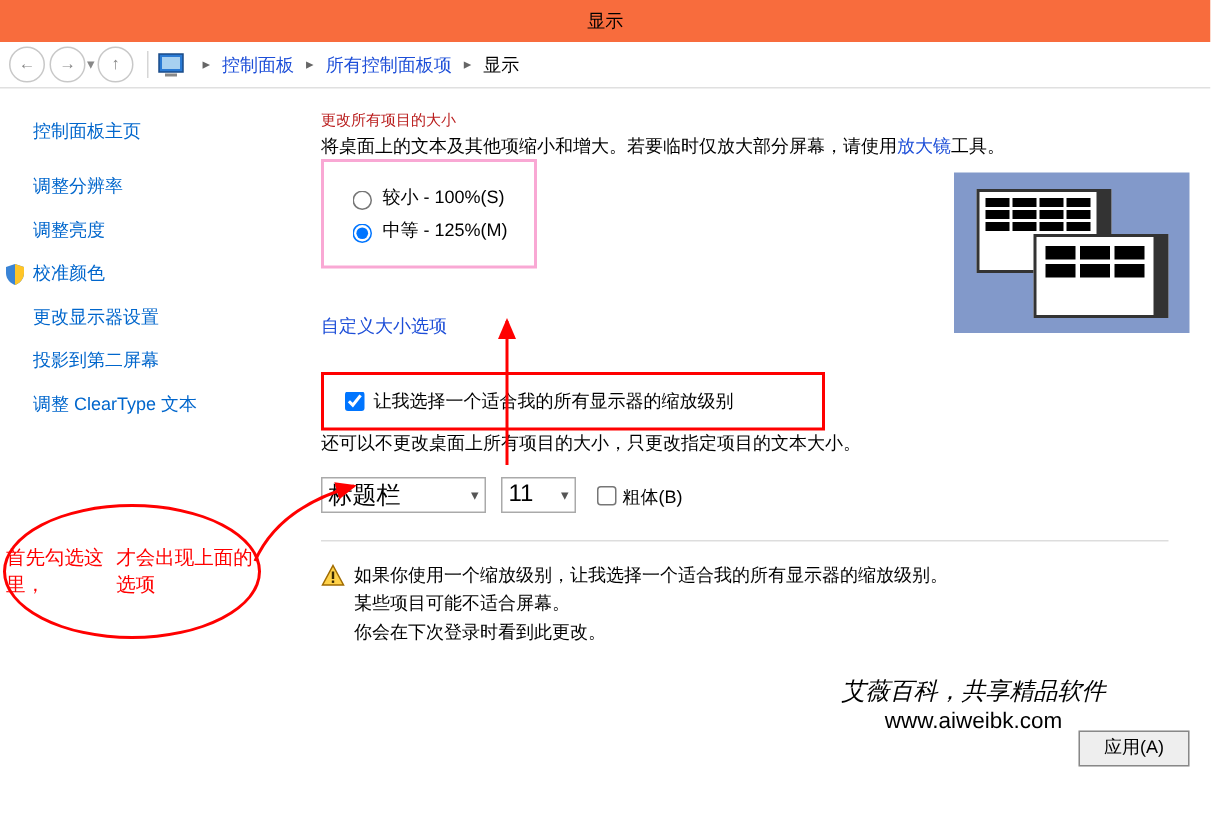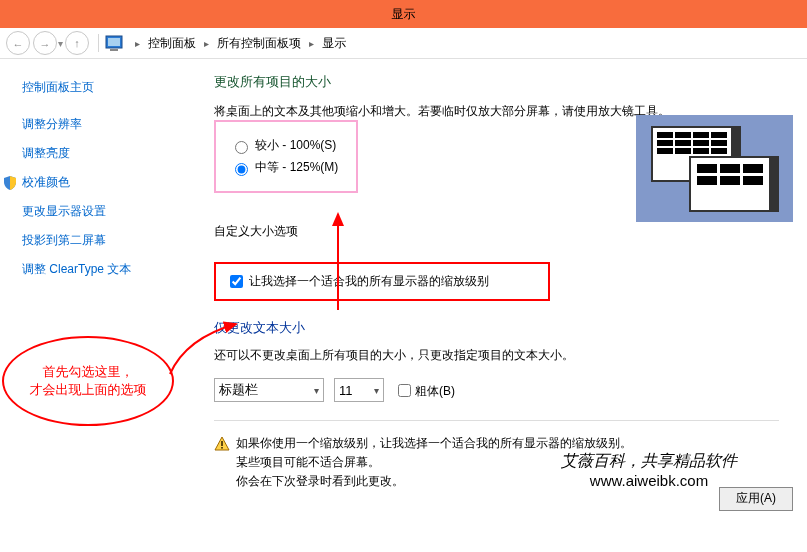--- a/index.html
+++ b/index.html
@@ -11,47 +11,47 @@
 .sep{width:1px;height:18px;background:#d6d6d6;margin:0 6px}
 .cp-icon{width:18px;height:18px;margin-right:6px;display:inline-block}
 .crumb{color:#000;padding:0 2px}
 .crumb-sep{padding:0 6px;color:#666;font-size:10px}
 .body{display:flex;height:494px}
 .sidebar{width:192px;padding:14px 0 0 22px}
 .side-link{color:#0066cc;display:block;padding:6px 0;cursor:pointer}
 .side-link.home{font-size:12px;margin-bottom:8px}
 .side-link.shield{display:flex;align-items:center;margin-left:-20px;padding-left:0}
 .main{flex:1;padding:14px 28px 0 0;position:relative}
-.h1{color:#14532d;font-size:13px;margin-bottom:12px}
+.h1{color:#b91c1c;font-size:10px;margin-bottom:2px}
 .h2{color:#003399;font-size:13px;margin:18px 0 10px}
-.link{color:#000000;cursor:pointer}
+.link{color:#1d4ed8;cursor:pointer}
 .box1{border:2px solid #f9a8d4;padding:10px 18px 10px 14px;display:inline-block;margin-top:0}
 .radio-row{display:flex;align-items:center;margin:5px 0}
 .radio-row input{margin-right:7px}
 .box2{border:2px solid #ff0000;padding:8px 10px;margin-top:22px;width:312px}
 .check-row{display:flex;align-items:center}
 .check-row input{margin-right:6px}
-.sel{border:1px solid #aaa;height:20px;font-size:13px;padding:1px 16px 1px 4px;background:#fff;position:relative;display:inline-flex;align-items:center;margin-right:10px}
+.sel{border:1px solid #aaa;height:20px;font-size:16px;padding:1px 16px 1px 4px;background:#fff;position:relative;display:inline-flex;align-items:center;margin-right:10px}
 .sel:after{content:"▾";position:absolute;right:4px;color:#555;font-size:10px}
 .bold-check{display:inline-flex;align-items:flex-end}
 .warn-box{margin-top:18px;padding-top:10px;border-top:1px solid #ddd}
 .warn-row{display:flex;align-items:flex-start}
 .warn-icon{width:16px;height:16px;margin-right:6px;flex-shrink:0;margin-top:5px}
 .warn-text{line-height:1.6;padding-top:3px}
 .apply-btn{position:absolute;right:14px;bottom:42px;width:72px;height:22px;border:1px solid #888;background:#eee;font-size:12px;text-align:center;line-height:20px;cursor:pointer}
 .preview{position:absolute;right:14px;top:56px;width:157px;height:107px;background:#8299ca;display:flex;align-items:center;justify-content:center}
 .preview-inner{position:relative;width:128px;height:86px}
 .mon{position:absolute;background:#fff;border:2px solid #333;border-right:10px solid #333}
 .mon1{width:78px;height:52px;left:0;top:0}
 .mon2{width:78px;height:52px;right:0;bottom:0}
 .mon-grid{display:grid;grid-template-columns:repeat(4,1fr);gap:2px;padding:4px}
 .mon-grid span{background:#000;height:6px}
 .mon-grid-sm{display:grid;grid-template-columns:repeat(3,1fr);gap:3px;padding:6px}
 .mon-grid-sm span{background:#000;height:9px}
-.callout{position:absolute;border:2px solid #ff0000;border-radius:50%;width:168px;height:86px;left:2px;top:336px;display:flex;flex-direction:column;align-items:center;justify-content:center;color:#ff0000;font-size:13px;line-height:1.4;background:#fff}
+.callout{position:absolute;border:2px solid #ff0000;border-radius:50%;width:168px;height:86px;left:2px;top:336px;display:flex;align-items:center;justify-content:center;color:#ff0000;font-size:13px;line-height:1.4;background:#fff}
 svg.arrow{position:absolute;pointer-events:none}
 .watermark{position:absolute;right:70px;top:392px;text-align:center;font-family:"KaiTi","楷体",serif;font-style:italic}
 .watermark .l1{font-size:16px;font-weight:normal}
 .watermark .l2{font-size:15px;font-family:"Segoe UI",sans-serif;font-style:normal}
 .shield-svg{width:16px;height:16px;margin-right:4px}
 </style>
 </head>
 <body>
 
 <div class="window">
@@ -116,21 +116,20 @@
         <span class="link">自定义大小选项</span>
       </div>
 
       <div class="box2">
         <label class="check-row">
           <input type="checkbox" checked="" style="">
           <span>让我选择一个适合我的所有显示器的缩放级别</span>
         </label>
       </div>
 
-      <div class="h2">仅更改文本大小</div>
       <div>还可以不更改桌面上所有项目的大小，只更改指定项目的文本大小。</div>
 
       <div style="margin-top:14px;display:flex;align-items:center">
         <span class="sel" style="width:88px">标题栏</span>
         <span class="sel" style="width:28px">11</span>
         <label class="bold-check">
           <input type="checkbox" style="margin-right: 4px;">
           <span>粗体(B)</span>
         </label>
       </div>

